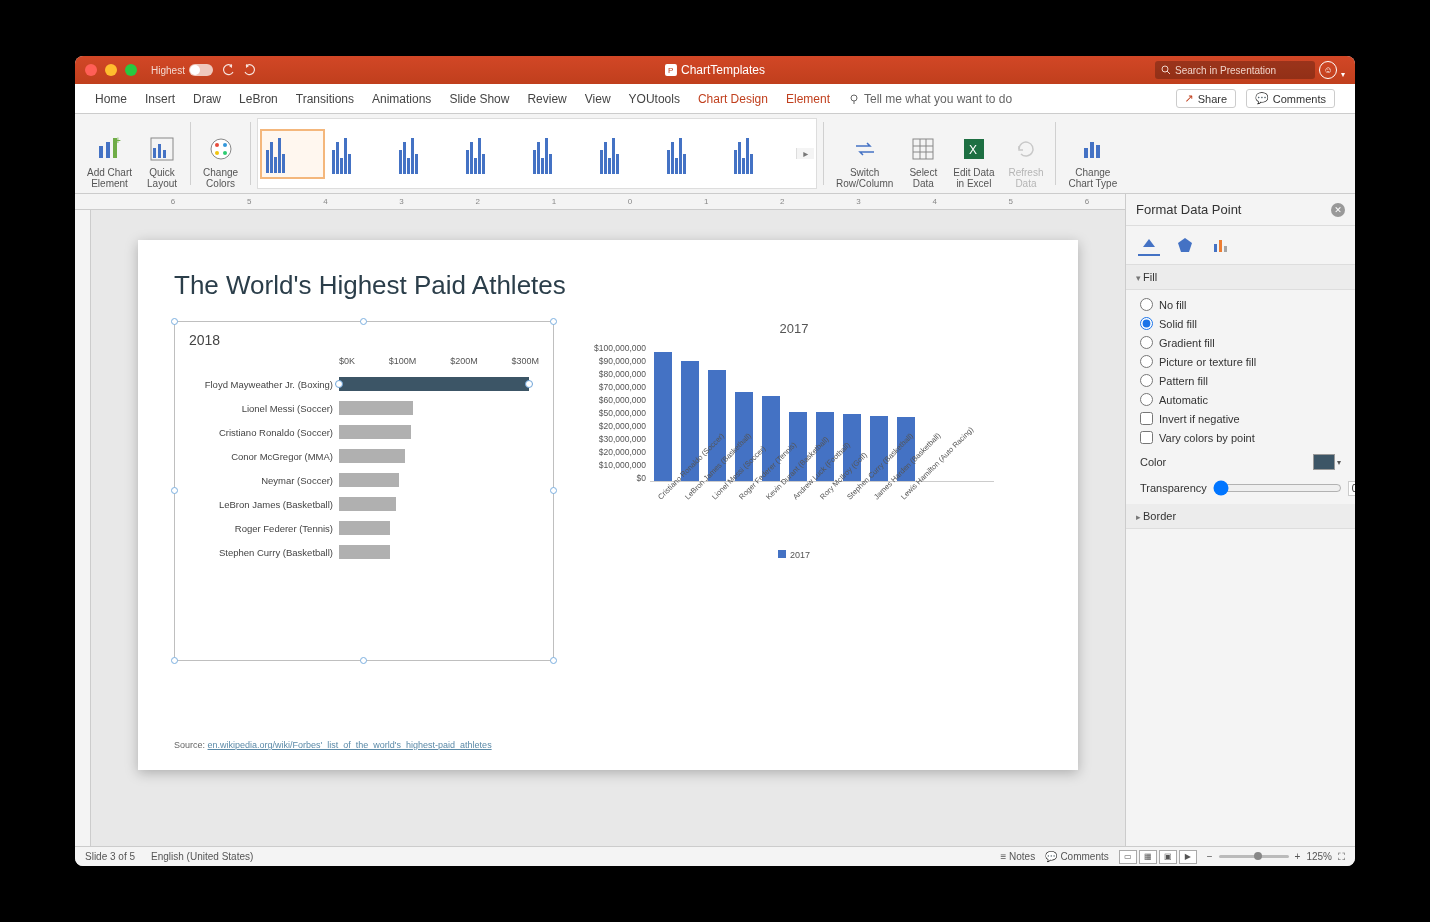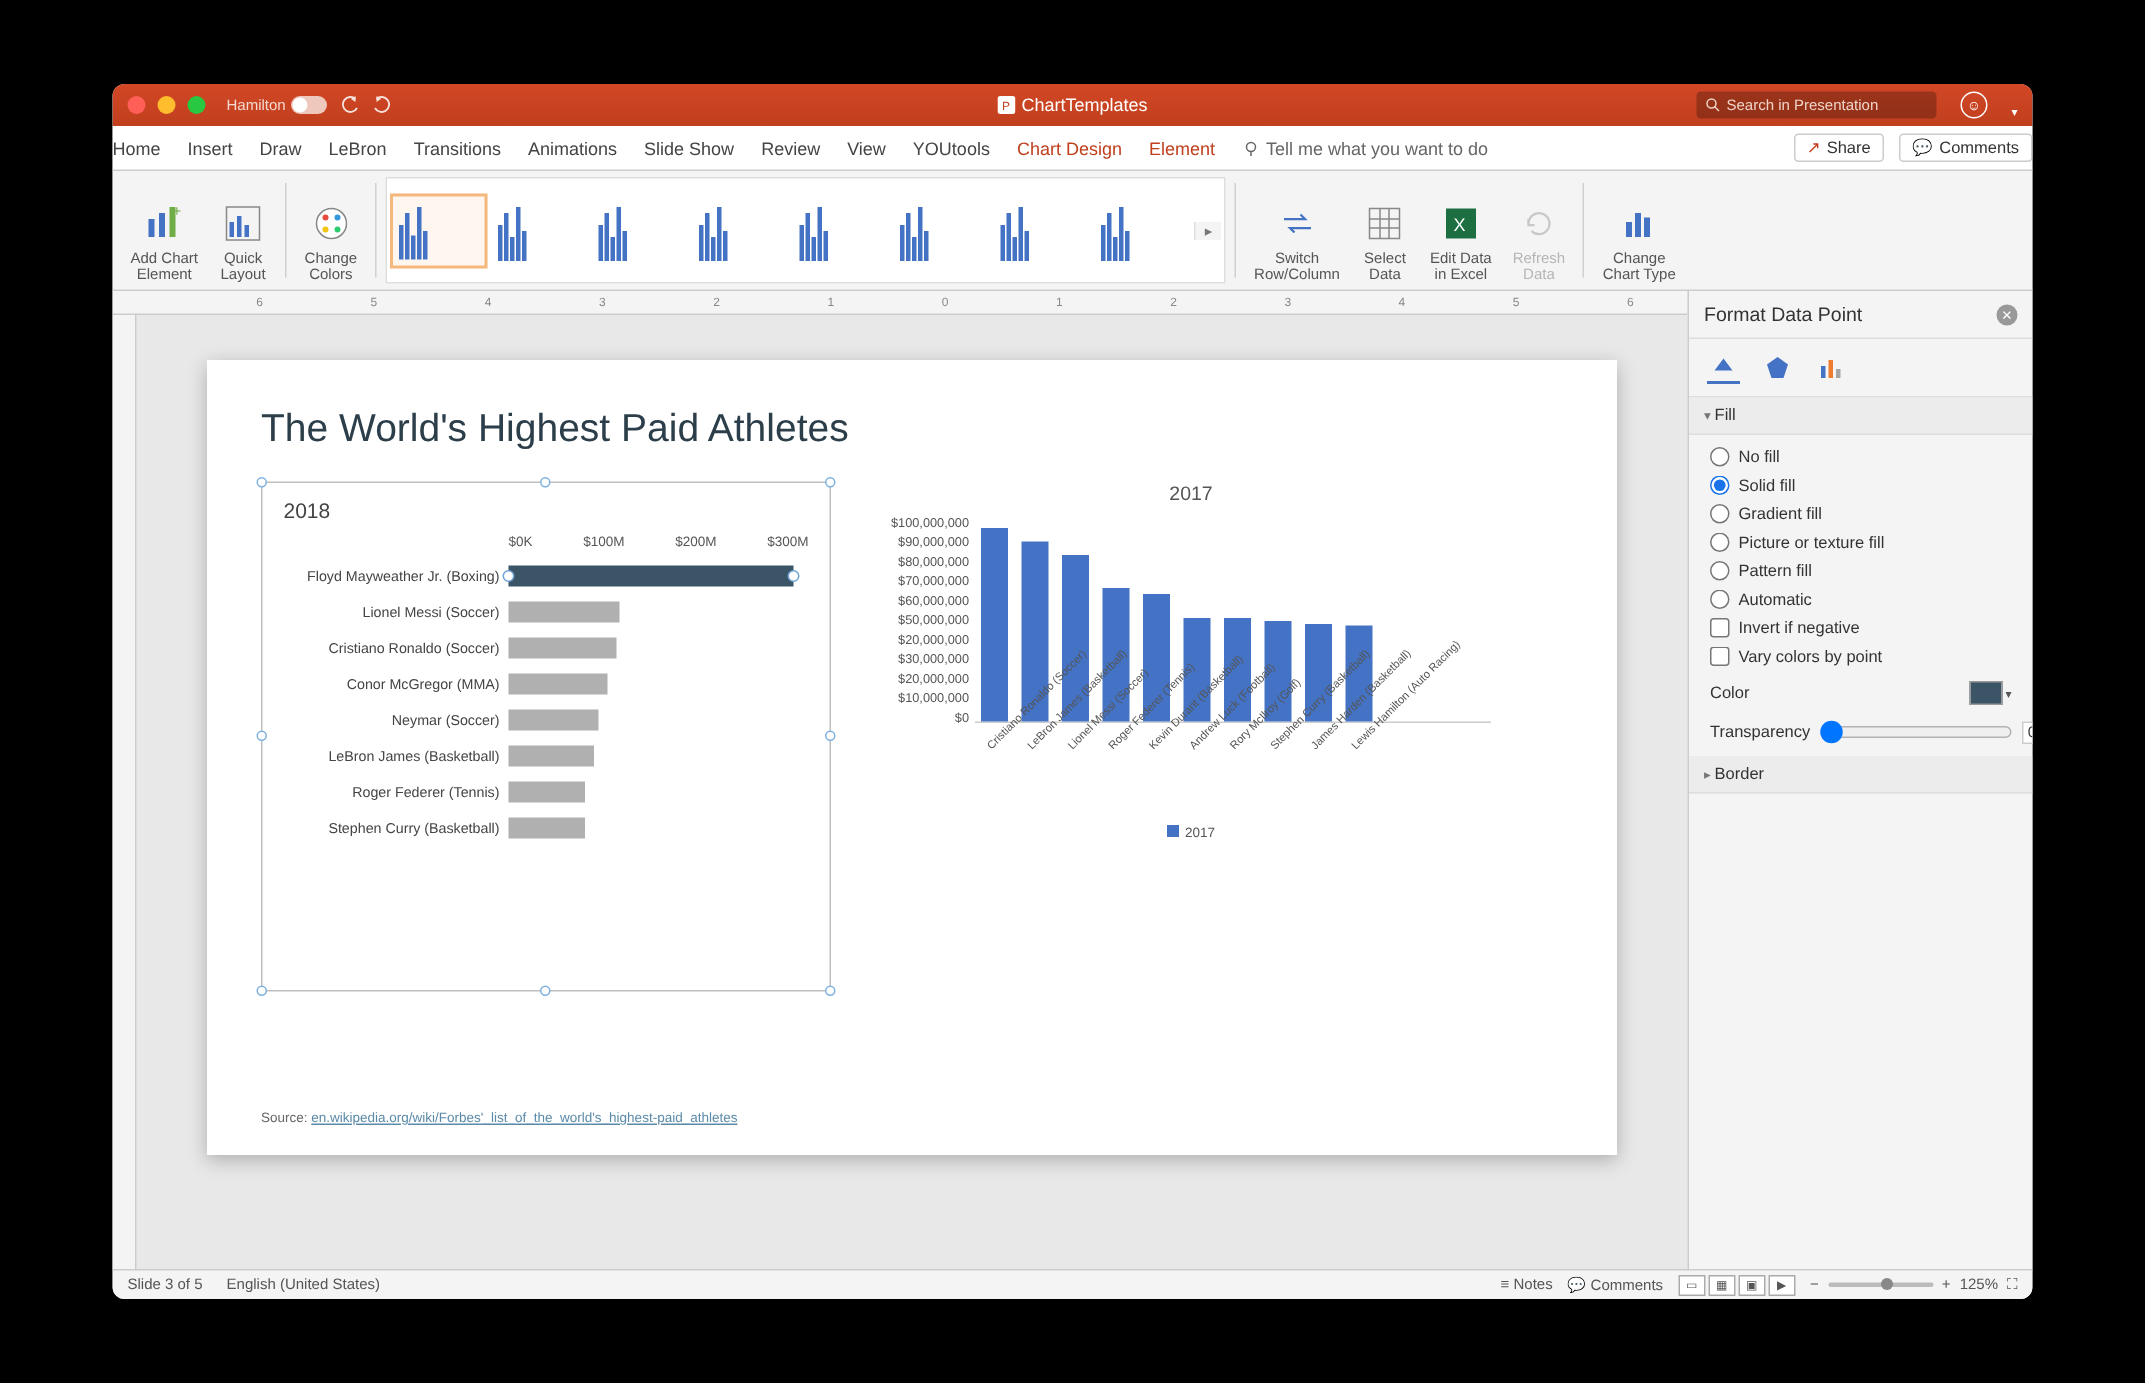--- a/index.html
+++ b/index.html
@@ -8,25 +8,25 @@
 .titlebar { height: 28px; background: linear-gradient(#d24726,#c03f1d); display: flex; align-items: center; padding: 0 10px; color:#fff; font-size:12px; position:relative;}
 .traffic { display:flex; gap:8px; }
 .traffic span{ width:12px;height:12px;border-radius:50%; display:block;}
 .tr-close{background:#ff5f57}.tr-min{background:#ffbd2e}.tr-max{background:#28c940}
 .title-center{position:absolute;left:50%;transform:translateX(-50%);display:flex;align-items:center;gap:4px;font-size:12px;}
 .autosave{margin-left:14px;font-size:10px;color:#f3d8d0;display:flex;align-items:center;gap:4px;}
 .autosave .switch{width:24px;height:12px;background:#efc8bd;border-radius:6px;position:relative}
 .autosave .switch::after{content:"";position:absolute;width:10px;height:10px;background:#fff;border-radius:50%;top:1px;left:1px}
 .qat{display:flex;gap:8px;margin-left:10px;}
 .qat svg{opacity:.85}
-.search-wrap{margin-left:auto;display:flex;align-items:flex-end;gap:16px}
+.search-wrap{margin-left:auto;display:flex;align-items:flex-end;gap:4px}
 .search-box{width:160px;height:18px;background:rgba(0,0,0,.25);border-radius:3px;display:flex;align-items:center;padding:0 6px;color:#f0d3c9;font-size:10px;gap:4px}
 .smiley{width:18px;height:18px;border:1.2px solid #fff;border-radius:50%;display:flex;align-items:center;justify-content:center;font-size:9px}
 
-.tabs{height:30px;background:#fff;border-bottom:1px solid #ccc;display:flex;align-items:center;padding:0 0;font-size:12px;gap:18px;color:#444;}
+.tabs{height:30px;background:#fff;border-bottom:1px solid #ccc;display:flex;align-items:center;padding:0 20px;font-size:12px;gap:18px;color:#444;}
 .tabs .tab{cursor:pointer;padding:6px 0}
 .tabs .tab.active{color:#c03f1d}
 .tabs .tell{display:flex;align-items:center;gap:4px;color:#666}
 .tabs .right{margin-left:auto;display:flex;gap:10px}
 .tabs .right .btn{border:1px solid #ccc;border-radius:3px;padding:2px 8px;font-size:11px;display:flex;align-items:center;gap:4px;color:#333}
 
 .ribbon{height:80px;background:#f4f4f4;border-bottom:1px solid #ccc;display:flex;align-items:stretch;padding:4px 6px;gap:2px;font-size:10px;color:#555}
 .ribbon .group{display:flex;flex-direction:column;align-items:center;justify-content:flex-end;padding:0 6px;}
 .ribbon .group .lbl{text-align:center;line-height:1.1;margin-top:2px}
 .ribbon .vdiv{width:1px;background:#d0d0d0;margin:4px 4px}
@@ -108,21 +108,21 @@
 
 <div class="window">
 
   <div class="titlebar">
     <div class="traffic">
       <span class="tr-close"></span>
       <span class="tr-min"></span>
       <span class="tr-max"></span>
     </div>
     <div class="autosave">
-      <span>Hamilton</span>
+      <span>Highest</span>
       <span class="switch"></span>
     </div>
     <div class="qat">
       <svg width="12" height="12">
           <path d="M9 2A5 5 0 1 0 10 8" fill="none" stroke="#fff" stroke-width="1.2"></path>
           <path d="M9 0l-3 2 3 2z" fill="#fff"></path>
         </svg>
       <svg width="12" height="12">
           <path d="M3 2a5 5 0 1 1-1 6" fill="none" stroke="#fff" stroke-width="1.2"></path>
           <path d="M3 0l3 2-3 2z" fill="#fff"></path>

